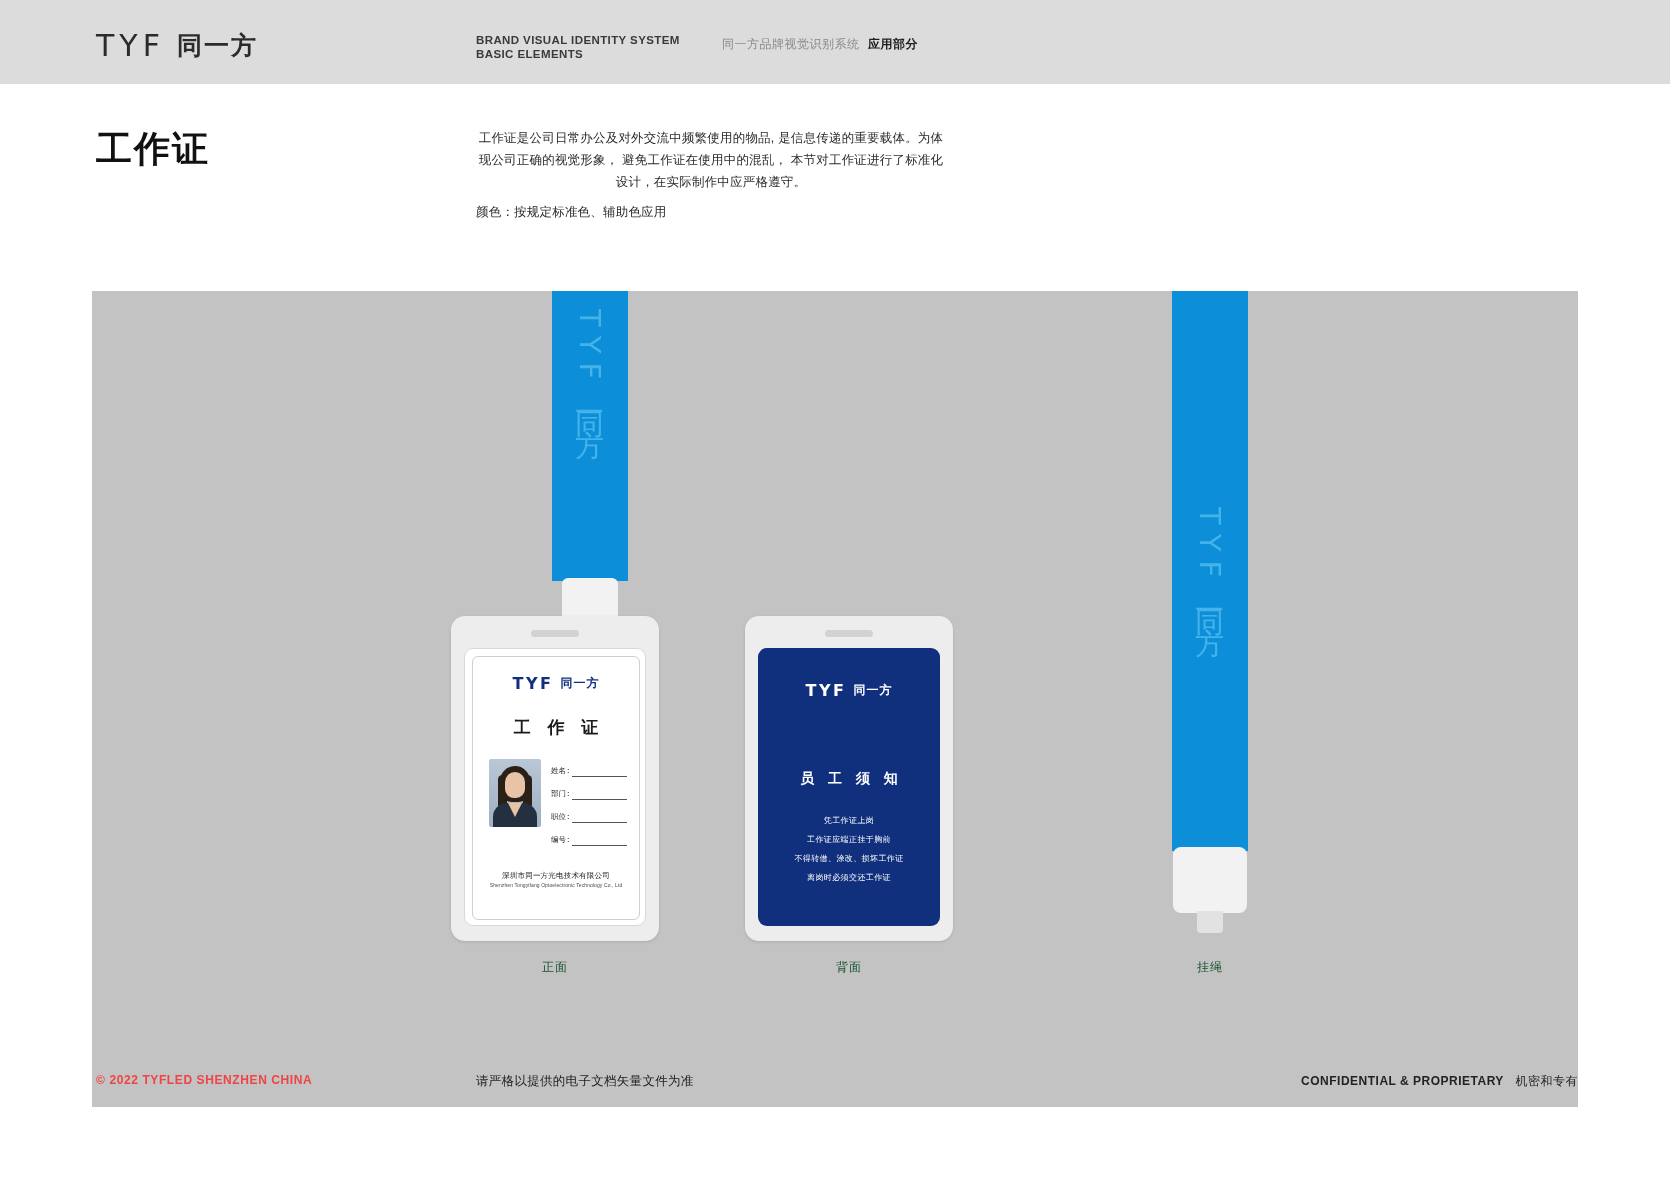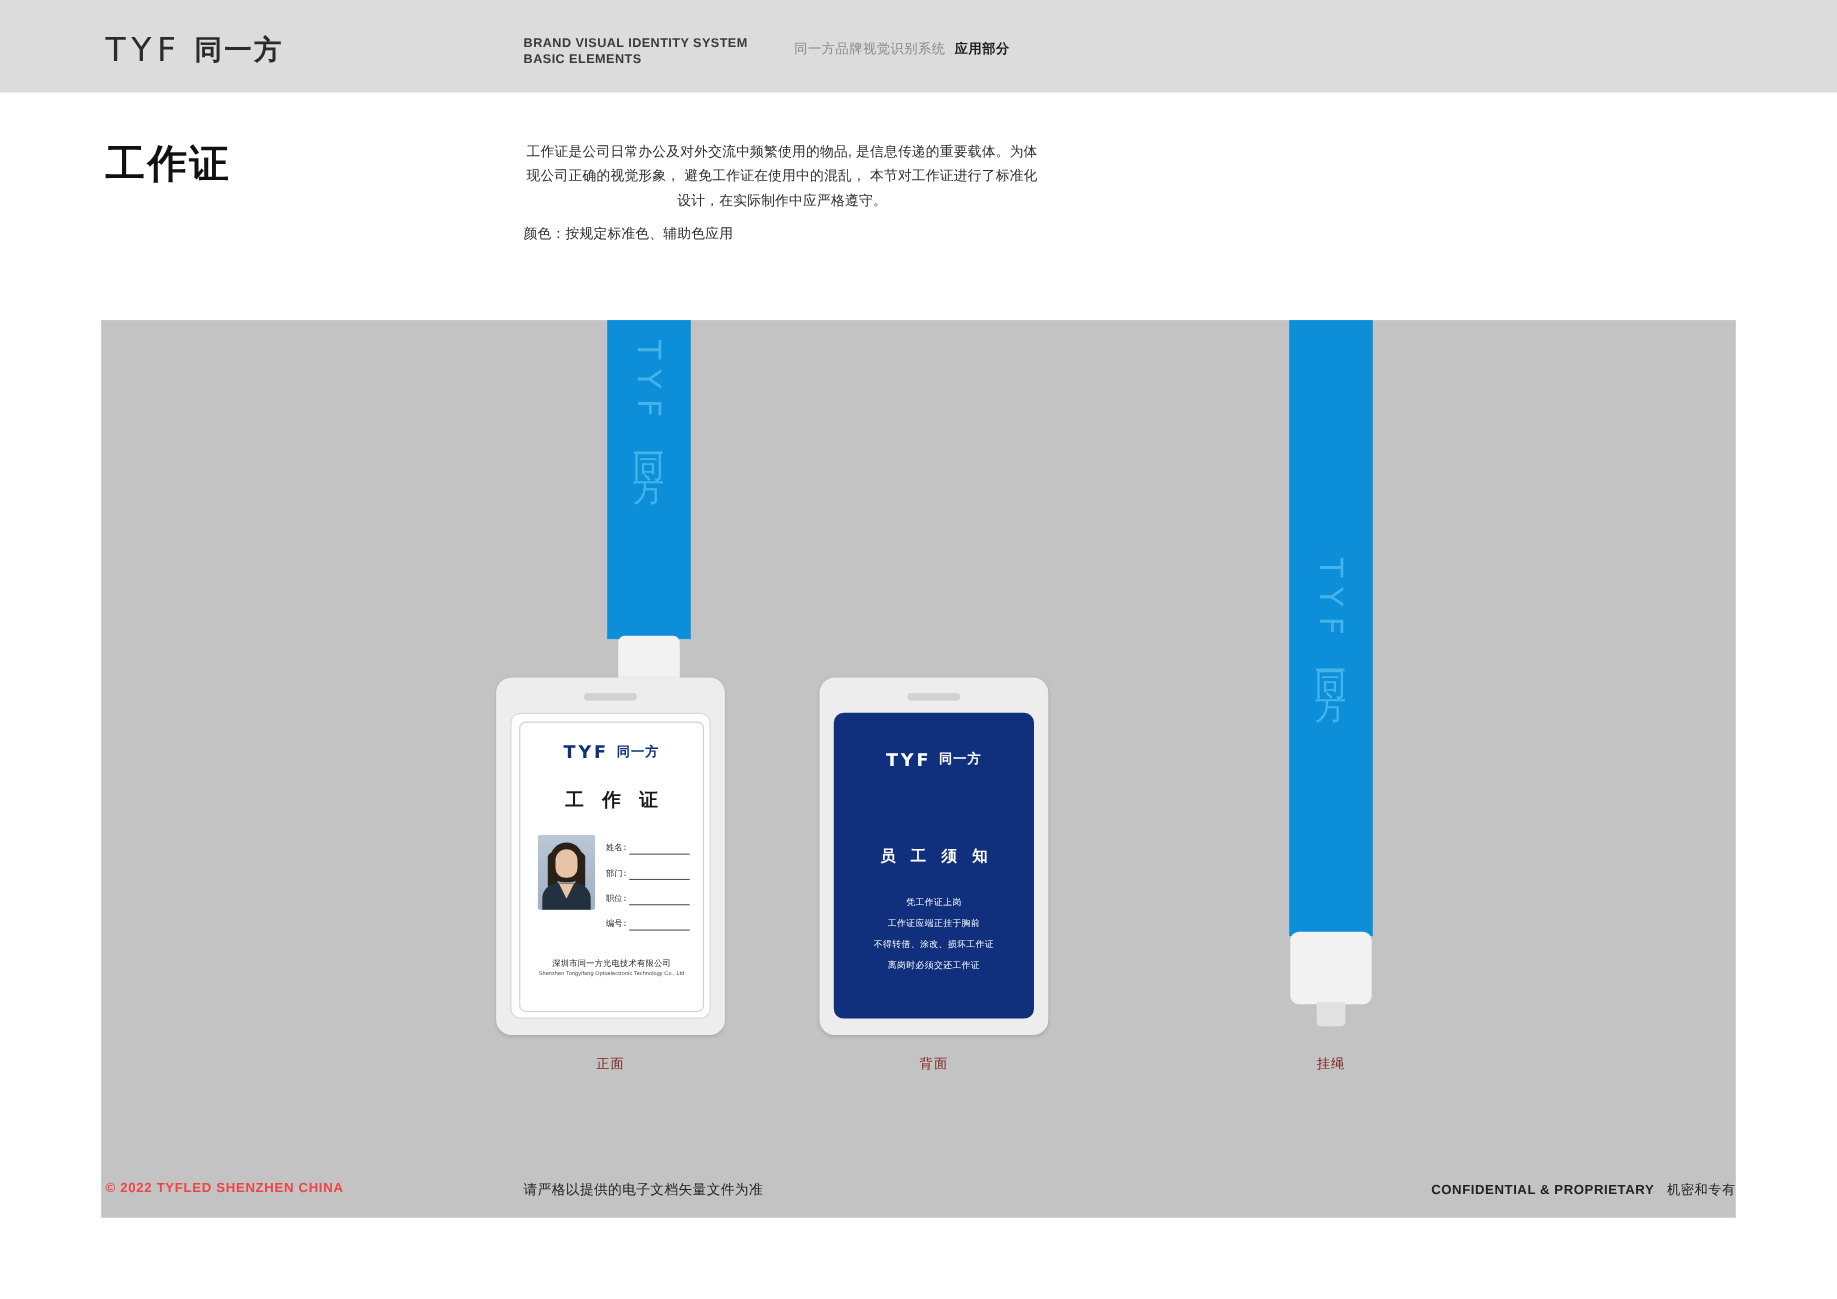--- a/index.html
+++ b/index.html
@@ -354,21 +354,21 @@
     left: 1105px; top: 620px;
     width: 26px; height: 22px;
     background: #e2e2e2;
     border-radius: 0 0 4px 4px;
   }
 
   
   .caption {
     position: absolute;
     font-size: 12px;
-    color: #7f1d1d;
+    color: #14532d;
     text-align: center;
     letter-spacing: 1px;
   }
   .cap-front { left: 359px; top: 668px; width: 208px; }
   .cap-back  { left: 653px; top: 668px; width: 208px; }
   .cap-lany  { left: 1054px; top: 668px; width: 128px; }
 
   
   .footer-left {
     position: absolute;

